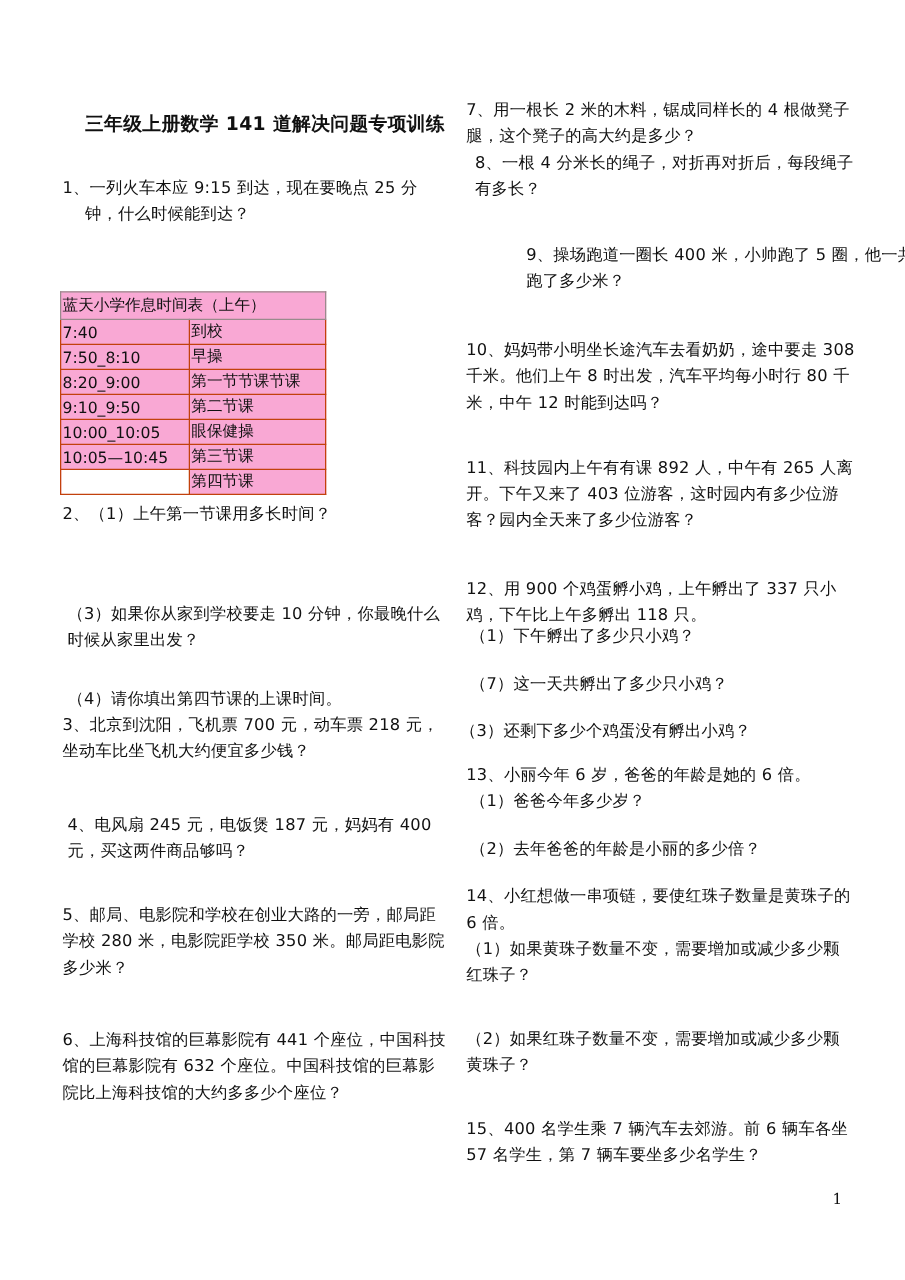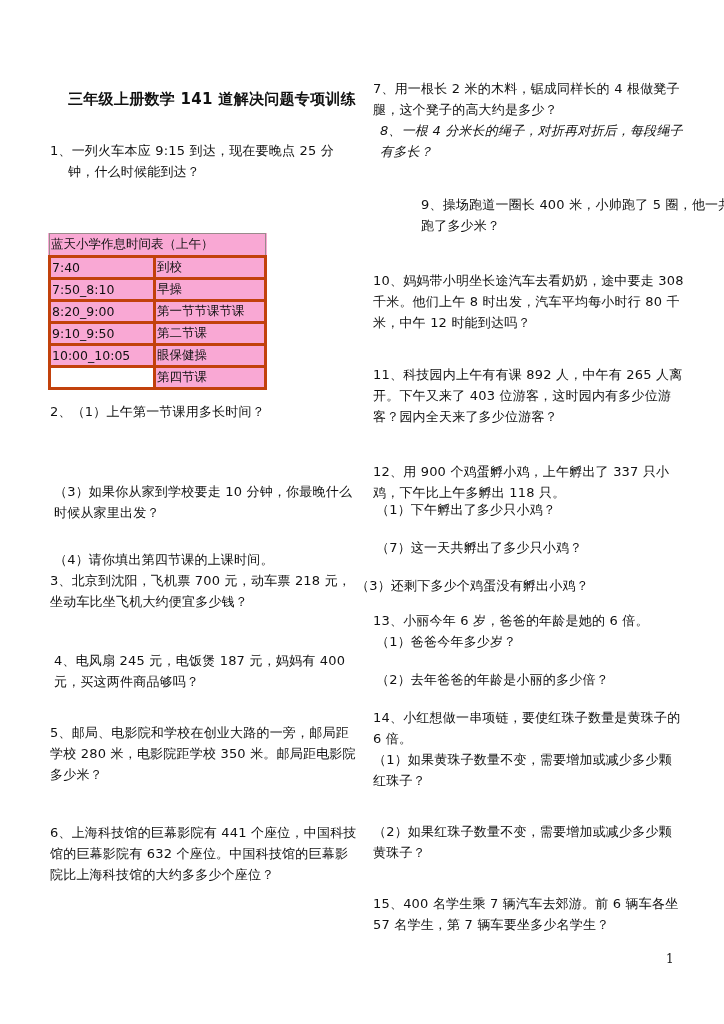--- a/index.html
+++ b/index.html
@@ -5,21 +5,21 @@
   html, body { margin:0; padding:0; background:#ffffff; }
   body { width:724px; height:1024px; position:relative; overflow:hidden;
          font-family:"DejaVu Sans", "Liberation Sans", sans-serif; color:#111; }
   .page { position:absolute; left:0; top:0; width:724px; height:1024px; }
   .title { position:absolute; left:68px; top:90px; font-size:15px; font-weight:bold; letter-spacing:0.3px; }
   .q { position:absolute; font-size:13px; line-height:21px; width:310px; letter-spacing:0.2px; }
   .left { left:50px; }
   .right { left:373px; width:312px; }
   .indent { padding-left:18px; }
   .sched { position:absolute; left:48px; top:233px; border-collapse:collapse; font-size:12.5px; background:#f9a8d4; }
-  .sched td { border:3px solid #c2410c; height:19px; padding:0 1px; white-space:nowrap; }
+  .sched td { border:1px solid #c2410c; height:19px; padding:0 1px; white-space:nowrap; }
   .sched td.c1 { width:100px; }
   .sched td.c2 { width:106px; }
   .sched th { border:1px solid #9a8a8c; font-weight:normal; text-align:left; height:21px; padding:0 1px; }
   .pagenum { position:absolute; left:666px; top:952px; font-size:12px; font-family:"DejaVu Serif", serif; }
 </style>
 </head>
 <body>
 
 <div class="page">
 
@@ -49,43 +49,47 @@
     </tr>
     <tr>
       <td class="c1">9:10_9:50</td>
       <td class="c2">第二节课</td>
     </tr>
     <tr>
       <td class="c1">10:00_10:05</td>
       <td class="c2">眼保健操</td>
     </tr>
     <tr>
+      <td class="c1">10:05—10:45</td>
+      <td class="c2">第三节课</td>
+    </tr>
+    <tr>
       <td class="c1" style="background:#fff;"></td>
       <td class="c2">第四节课</td>
     </tr>
   </tbody>
     </table>
 
   <div class="q left" style="top:401px;">2、（1）上午第一节课用多长时间？</div>
   <div class="q left" style="top:481px; left:54px;">（3）如果你从家到学校要走 10 分钟，你最晚什么时候从家里出发？</div>
   <div class="q left" style="top:549px; left:54px;">（4）请你填出第四节课的上课时间。</div>
   <div class="q left" style="top:570px;">3、北京到沈阳，飞机票 700 元，动车票 218 元，坐动车比坐飞机大约便宜多少钱？</div>
   <div class="q left" style="top:650px; left:54px;">4、电风扇 245 元，电饭煲 187 元，妈妈有 400 元，买这两件商品够吗？</div>
   <div class="q left" style="top:722px;">5、邮局、电影院和学校在创业大路的一旁，邮局距学校 280 米，电影院距学校 350 米。邮局距电影院多少米？</div>
   <div class="q left" style="top:822px;">6、上海科技馆的巨幕影院有 441 个座位，中国科技馆的巨幕影院有 632 个座位。中国科技馆的巨幕影院比上海科技馆的大约多多少个座位？</div>
 
   <div class="q right" style="top:78px;">7、用一根长 2 米的木料，锯成同样长的 4 根做凳子腿，这个凳子的高大约是多少？</div>
-  <div class="q right" style="top:120px; left:380px; width:305px;font-style:italic;">8、一根 4 分米长的绳子，对折再对折后，每段绳子有多长？</div>
+  <div class="q right" style="top:120px; left:380px; width:305px;">8、一根 4 分米长的绳子，对折再对折后，每段绳子有多长？</div>
   <div class="q right" style="top:194px;margin-left:48px;">9、操场跑道一圈长 400 米，小帅跑了 5 圈，他一共跑了多少米？</div>
   <div class="q right" style="top:270px;">10、妈妈带小明坐长途汽车去看奶奶，途中要走 308 千米。他们上午 8 时出发，汽车平均每小时行 80 千米，中午 12 时能到达吗？</div>
   <div class="q right" style="top:364px;">11、科技园内上午有有课 892 人，中午有 265 人离开。下午又来了 403 位游客，这时园内有多少位游客？园内全天来了多少位游客？</div>
   <div class="q right" style="top:461px;">12、用 900 个鸡蛋孵小鸡，上午孵出了 337 只小鸡，下午比上午多孵出 118 只。</div>
   <div class="q right" style="top:499px; left:376px;">（1）下午孵出了多少只小鸡？</div>
   <div class="q right" style="top:537px; left:376px;">（7）这一天共孵出了多少只小鸡？</div>
-  <div class="q right" style="top:575px; left:356px;">（3）还剩下多少个鸡蛋没有孵出小鸡？</div>
+  <div class="q right" style="top:575px; left:368px;">（3）还剩下多少个鸡蛋没有孵出小鸡？</div>
   <div class="q right" style="top:610px;">13、小丽今年 6 岁，爸爸的年龄是她的 6 倍。</div>
   <div class="q right" style="top:631px; left:376px;">（1）爸爸今年多少岁？</div>
   <div class="q right" style="top:669px; left:376px;">（2）去年爸爸的年龄是小丽的多少倍？</div>
   <div class="q right" style="top:707px;">14、小红想做一串项链，要使红珠子数量是黄珠子的 6 倍。</div>
   <div class="q right" style="top:749px;">（1）如果黄珠子数量不变，需要增加或减少多少颗红珠子？</div>
   <div class="q right" style="top:821px;">（2）如果红珠子数量不变，需要增加或减少多少颗黄珠子？</div>
   <div class="q right" style="top:893px;">15、400 名学生乘 7 辆汽车去郊游。前 6 辆车各坐 57 名学生，第 7 辆车要坐多少名学生？</div>
 
   <div class="pagenum">1</div>
 </div>

